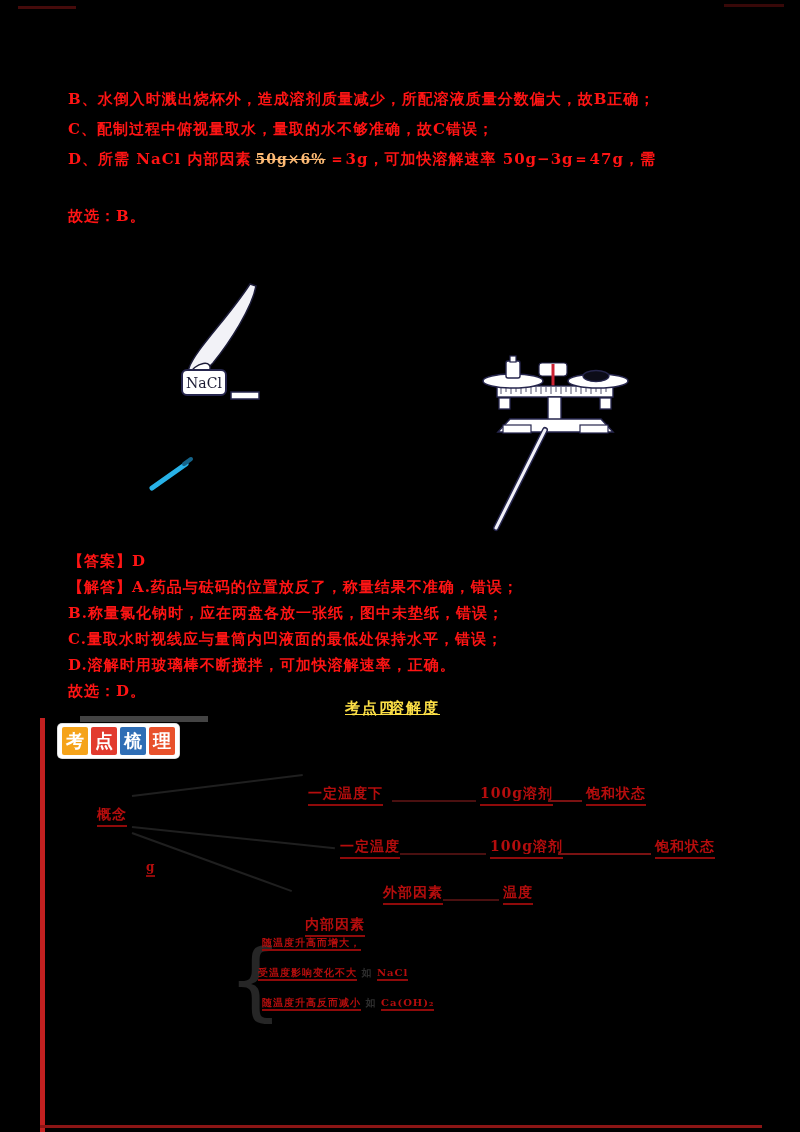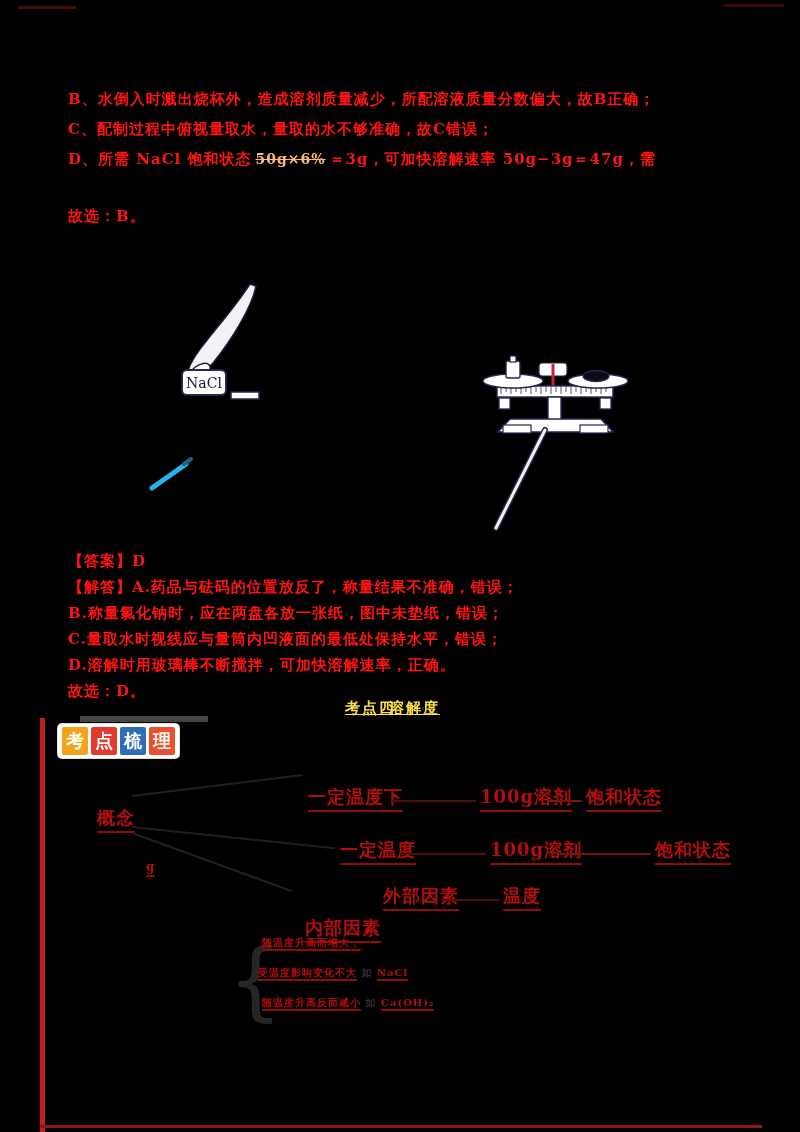--- a/index.html
+++ b/index.html
@@ -10,21 +10,21 @@
   .red-line{color:#ff1414;font-size:15px;font-weight:bold;letter-spacing:1px;white-space:nowrap;}
   .black-formula{color:#fdba74;font-weight:bold;text-decoration:line-through;margin:0 4px;font-size:14px;}
   
   .blue-link{color:#fde047;font-size:15px;font-weight:bold;text-decoration:underline;letter-spacing:2px;}
   
   .badge{position:absolute;left:58px;top:724px;background:#fff;border-radius:4px;padding:3px 4px;
          display:flex;gap:3px;box-shadow:0 0 0 1px #ddd;}
   .badge .tile{width:26px;height:28px;display:flex;align-items:center;justify-content:center;
          color:#fff;font-size:18px;font-weight:bold;border-radius:2px;}
   
-  .map-node{position:absolute;color:#b50d0d;font-size:18px;font-weight:bold;letter-spacing:1px;
+  .map-node{position:absolute;color:#b50d0d;font-size:14px;font-weight:bold;letter-spacing:1px;
             border-bottom:2px solid #8f0a0a;padding-bottom:1px;white-space:nowrap;}
   .map-conn{position:absolute;height:2px;background:#4a1010;}
   .map-line{position:absolute;background:#1f1f1f;}
   .map-black{color:#2e2e2e;font-weight:bold;}
   .temp-line{position:absolute;color:#b50d0d;font-size:10px;font-weight:bold;letter-spacing:1px;white-space:nowrap;text-align:right;}
   .temp-red{border-bottom:2px solid #8f0a0a;padding-bottom:1px;}
   .brace{position:absolute;color:#262626;font-size:86px;font-weight:normal;
          font-family:"DejaVu Sans","Liberation Sans",sans-serif;}
   .frame{position:absolute;background:#8c1515;}
   .smudge{position:absolute;background:#7a7a7a;opacity:.55;}
@@ -36,21 +36,21 @@
 
   <div class="frame" style="left:18px;top:6px;width:58px;height:3px;opacity:.5"></div>
   <div class="frame" style="left:724px;top:4px;width:60px;height:3px;opacity:.4"></div>
   <div class="frame" style="left:40px;top:718px;width:5px;height:414px;background:#c22020"></div>
   <div class="frame" style="left:40px;top:1125px;width:722px;height:3px"></div>
   <div class="smudge" style="left:80px;top:716px;width:128px;height:6px"></div>
 
   <div class="abs red-line" style="left:68px;top:90px;">B、水倒入时溅出烧杯外，造成溶剂质量减少，所配溶液质量分数偏大，故B正确；</div>
   <div class="abs red-line" style="left:68px;top:120px;">C、配制过程中俯视量取水，量取的水不够准确，故C错误；</div>
   <div class="abs red-line" style="left:68px;top:150px;">
-    <span>D、所需 NaCl 饱和状态</span><span class="black-formula">50g×6%</span><span>＝3g，可加快溶解速率 50g−3g＝47g，需</span>
+    <span>D、所需 NaCl 内部因素</span><span class="black-formula">50g×6%</span><span>＝3g，可加快溶解速率 50g−3g＝47g，需</span>
   </div>
   <div class="abs red-line" style="left:68px;top:207px;">故选：B。</div>
 
   <svg class="abs" style="left:0;top:280px;" width="800" height="260" viewBox="0 0 800 260">
 
     <g>
       <path d="M256,6 C252,28 230,62 213,83 L203,93 C196,100 186,97 189,88 C195,70 228,38 250,4 Z" fill="#f2f2f7" stroke="#1c1c38" stroke-width="1.5"></path>
       <ellipse cx="199" cy="93" rx="13" ry="7" transform="rotate(-38 199 93)" fill="#ffffff" stroke="#1c1c38" stroke-width="1.5"></ellipse>
     </g>
 

